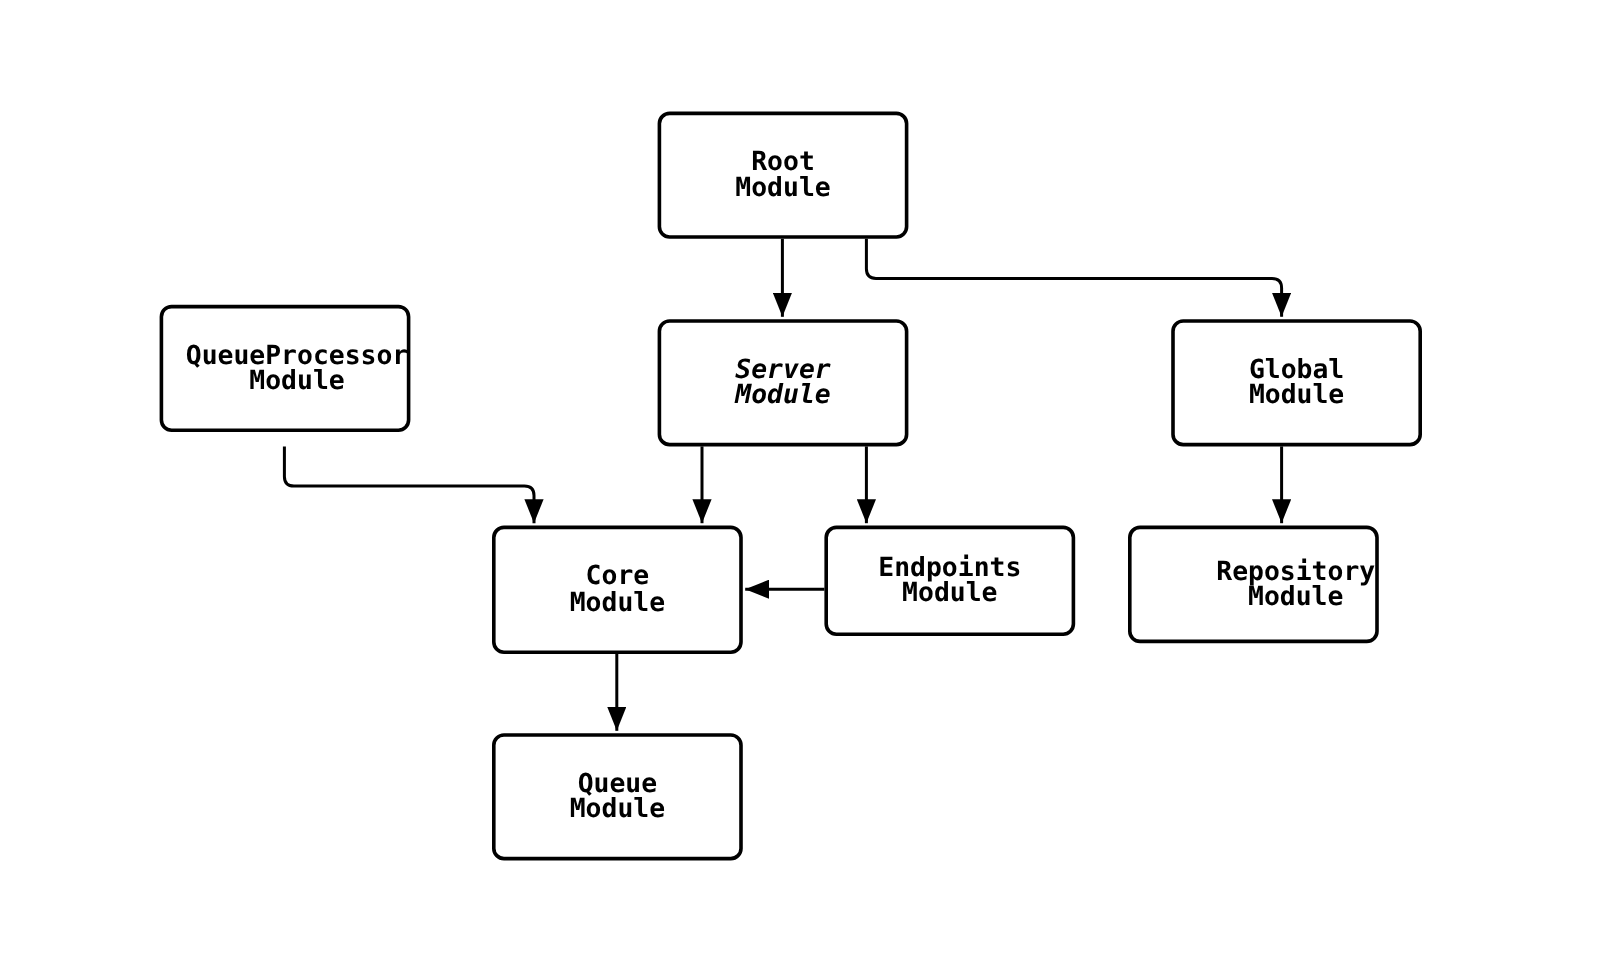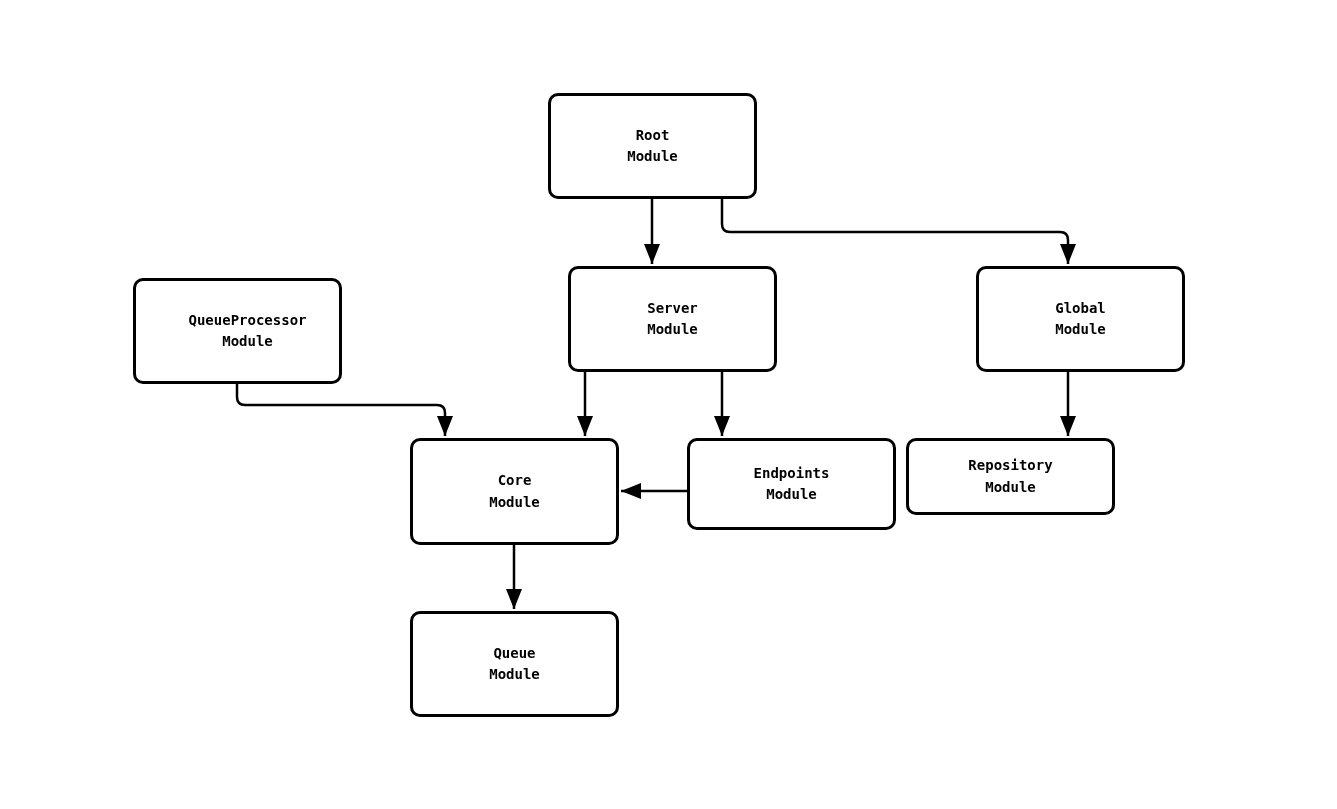--- a/index.html
+++ b/index.html
@@ -34,21 +34,21 @@
     background: #ffffff;
     border: 3px solid #000000;
     border-radius: 10px;
     display: flex;
     align-items: center;
     justify-content: center;
   }
   .node-label {
     font-family: "DejaVu Sans Mono", monospace;
     font-weight: bold;
-    font-size: 14px;
+    font-size: 22px;
     line-height: 21.5px;
     color: #000000;
     text-align: center;
     white-space: pre-line;
   }
 </style>
 </head>
 <body>
 
 <div class="canvas">
@@ -75,46 +75,46 @@
     <path class="edge" d="M1068,372 L1068,436" marker-end="url(#arrowhead)"></path>
 
     <path class="edge" d="M514,545 L514,609" marker-end="url(#arrowhead)"></path>
   </svg>
 
   <div class="node" style="left:548px; top:93px;">
     <span class="node-label">Root
 Module</span>
   </div>
 
-  <div class="node" style="left:133px; top:278px;padding-left:20px;">
+  <div class="node" style="left:133px; top:254px;padding-left:20px;">
     <span class="node-label">QueueProcessor
 Module</span>
   </div>
 
-  <div class="node" style="left:568px; top:266px;">
+  <div class="node" style="left:548px; top:266px;font-style:italic;">
     <span class="node-label">Server
 Module</span>
   </div>
 
   <div class="node" style="left:963px; top:266px;margin-left:13px;">
     <span class="node-label">Global
 Module</span>
   </div>
 
   <div class="node" style="left:410px; top:438px; height:107px;">
     <span class="node-label">Core
 Module</span>
   </div>
 
   <div class="node" style="left:687px; top:438px; height:92px;">
     <span class="node-label">Endpoints
 Module</span>
   </div>
 
-  <div class="node" style="left:906px; top:438px; height:77px;">
+  <div class="node" style="left:940px; top:438px; height:98px;justify-content:flex-end;">
     <span class="node-label">Repository
 Module</span>
   </div>
 
   <div class="node" style="left:410px; top:611px;">
     <span class="node-label">Queue
 Module</span>
   </div>
 
 </div>

